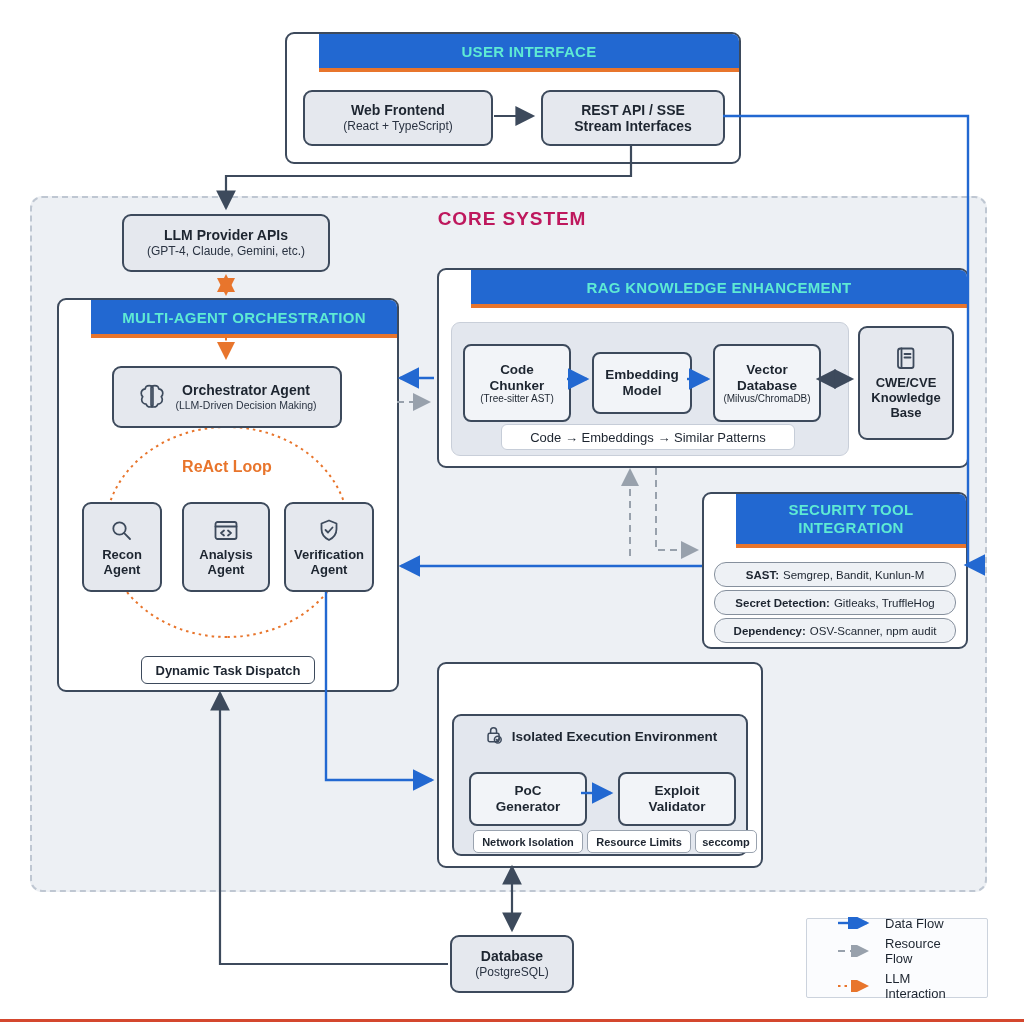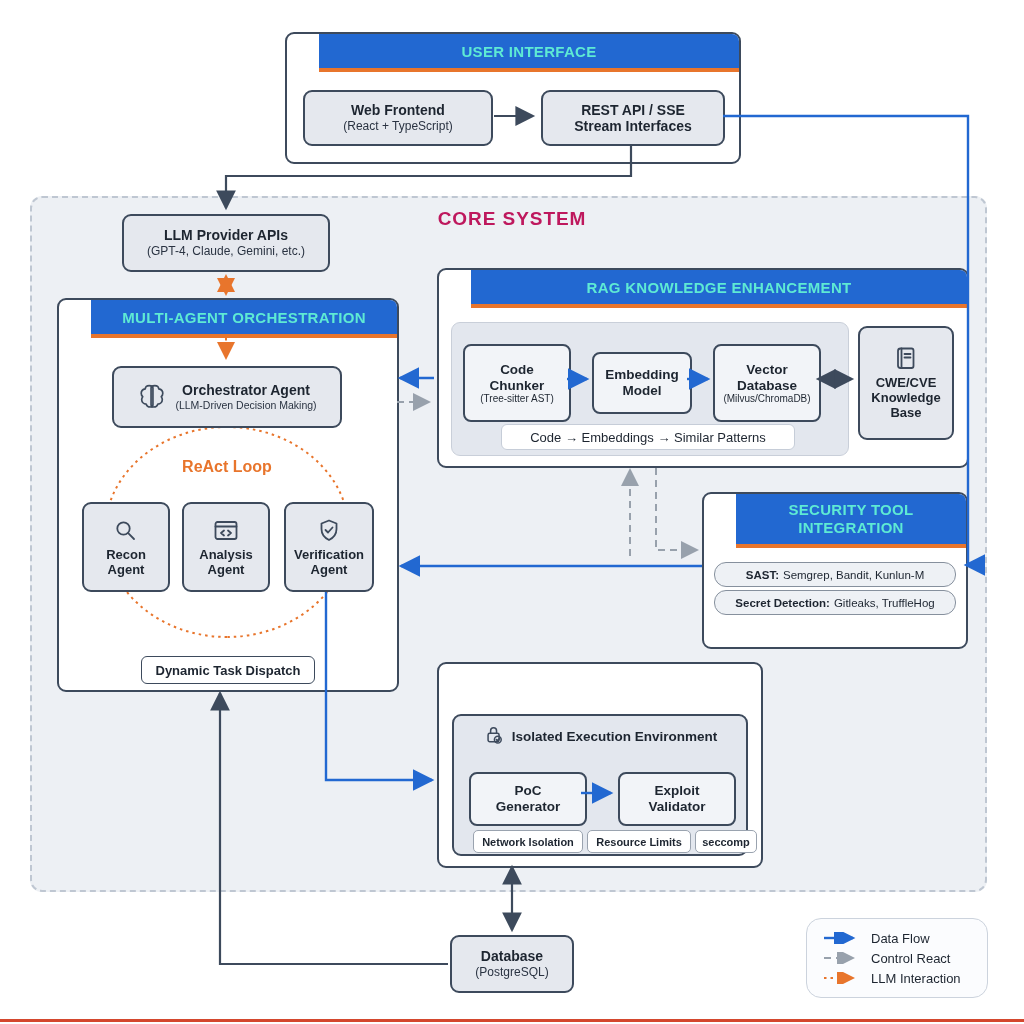--- a/index.html
+++ b/index.html
@@ -46,22 +46,22 @@
   .soft-panel{position:absolute;background:#e3e7ee;border:1.5px solid #c9cfd9;border-radius:9px;z-index:1;}
   .inner-node{position:absolute;background:#f2f4f8;border:2px solid #3d4a5c;border-radius:8px;
     display:flex;flex-direction:column;align-items:center;justify-content:center;text-align:center;z-index:3;}
   .inner-node .t{font-weight:700;font-size:13.5px;line-height:1.15;}
   .env-title{position:absolute;left:0;right:0;top:8px;display:flex;align-items:center;
     justify-content:center;gap:7px;font-weight:700;font-size:13.5px;z-index:3;}
   .react-label{position:absolute;font-size:16px;font-weight:700;color:#e8752c;z-index:2;
     transform:translateX(-50%);}
   
   .legend{position:absolute;left:806px;top:918px;width:182px;height:80px;background:#fbfcfe;
-    border:1.5px solid #ccd3dd;border-radius:15px;z-index:2;display:flex;flex-direction:column;
-    justify-content:center;gap:5px;padding:6px 15px;box-sizing:border-box;}
+    border:1.5px solid #ccd3dd;border-radius:2px;z-index:2;display:flex;flex-direction:column;
+    justify-content:center;gap:5px;padding:6px 29px;box-sizing:border-box;}
   .legend-row{display:flex;align-items:center;gap:9px;font-size:13px;color:#1d2530;}
   .legend-row svg{flex:0 0 auto;}
   
   .overlay{position:absolute;left:0;top:0;z-index:10;pointer-events:none;}
   .loop-svg{position:absolute;left:0;top:0;z-index:1;pointer-events:none;}
   .ln-blue{stroke:#2268d1;stroke-width:2.4;fill:none;}
   .ln-dark{stroke:#3d4a5c;stroke-width:2.2;fill:none;}
   .ln-dash{stroke:#98a1ac;stroke-width:2;fill:none;stroke-dasharray:7 5;}
   .ln-dot{stroke:#e8752c;stroke-width:2;fill:none;stroke-dasharray:2.5 4;}
   .bottom-line{position:absolute;left:0;right:0;bottom:2px;height:3px;background:#d4472e;z-index:4;}
@@ -129,21 +129,21 @@
             <path class="ic" d="M19 5c2.5 0 4 1.6 4.2 3.4 2.6.4 4.3 2.2 4.3 4.6 0 1.5-.6 2.8-1.6 3.7.7.9 1.1 2 1.1 3.1 0 2.7-2.1 4.8-4.8 4.9-.6 1.8-2.2 3-4.2 3-1.7 0-3-1-3-2.5V7.5C15 6 16.6 5 19 5Z"></path>
           </svg>
       </span>
       <span class="col">
         <span class="t">Orchestrator Agent</span>
         <span class="s">(LLM-Driven Decision Making)</span>
       </span>
     </div>
     <div class="react-label" style="left:168px;top:158px">ReAct Loop</div>
 
-    <div class="node" style="left:23px;top:202px;width:88px;height:90px">
+    <div class="node" style="left:23px;top:202px;width:80px;height:90px">
       <span class="icon">
         <svg width="28" height="28" viewBox="0 0 28 28">
             <circle class="ic" cx="11.5" cy="11.5" r="6.2"></circle>
             <line class="ic" x1="16.2" y1="16.2" x2="22" y2="22"></line>
           </svg>
       </span>
       <span class="t sm">Recon</span>
       <span class="t sm">Agent</span>
     </div>
     <div class="node" style="left:123px;top:202px;width:88px;height:90px">
@@ -215,20 +215,24 @@
       <span>SECURITY TOOL</span>
       <span>INTEGRATION</span>
     </div>
     <div class="tool-row" style="top:68px">
       <b>SAST:</b>
       <span>Semgrep, Bandit, Kunlun-M</span>
     </div>
     <div class="tool-row" style="top:96px">
       <b>Secret Detection:</b>
       <span>Gitleaks, TruffleHog</span>
+    </div>
+    <div class="tool-row" style="top:124px">
+      <b>Dependency:</b>
+      <span>OSV-Scanner, npm audit</span>
     </div>
   </div>
 
   <div class="section" style="left:437px;top:662px;width:322px;height:202px">
     <div class="panel" style="left:13px;top:50px;width:296px;height:142px">
       <div class="env-title">
         <span class="icon">
           <svg width="22" height="22" viewBox="0 0 26 26">
               <rect class="ic" x="6" y="11" width="13" height="10" rx="2"></rect>
               <path class="ic" d="M9 11V8a3.5 3.5 0 0 1 7 0v3"></path>
@@ -267,21 +271,21 @@
     <div class="legend-row">
       <svg width="40" height="12">
           <line class="ln-blue" x1="2" y1="6" x2="31" y2="6" marker-end="url(#mB)"></line>
         </svg>
       <span>Data Flow</span>
     </div>
     <div class="legend-row">
       <svg width="40" height="12">
           <line class="ln-dash" x1="2" y1="6" x2="31" y2="6" marker-end="url(#mG)"></line>
         </svg>
-      <span>Control React</span>
+      <span>Resource Flow</span>
     </div>
     <div class="legend-row">
       <svg width="40" height="12">
           <line class="ln-dot" x1="2" y1="6" x2="31" y2="6" marker-end="url(#mO)"></line>
         </svg>
       <span>LLM Interaction</span>
     </div>
   </div>
 
   <div class="bottom-line"></div>

